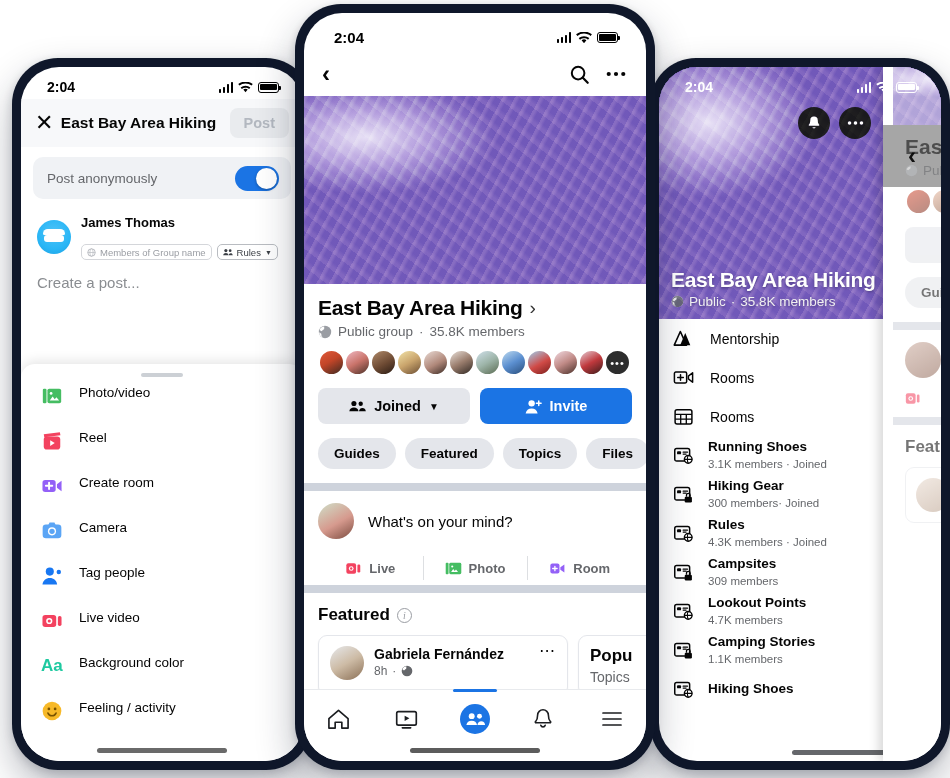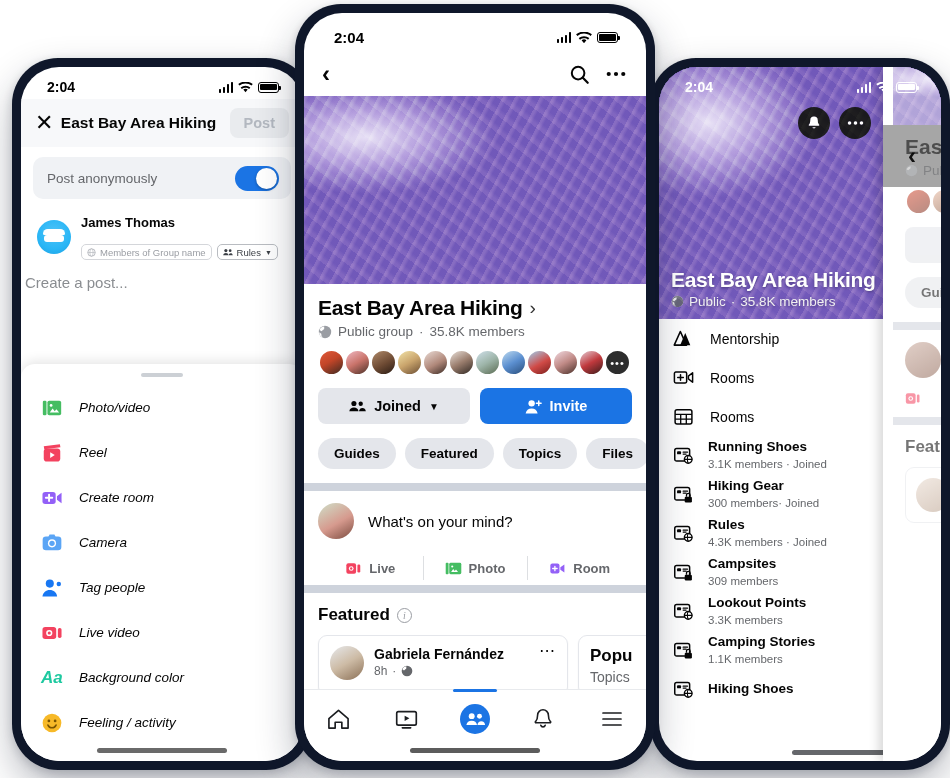--- a/index.html
+++ b/index.html
@@ -86,30 +86,30 @@
             position:relative; flex:none; overflow:hidden; }
   .l-avatar::before { content:""; position:absolute; left:6px; right:6px; top:9px; height:6px;
             background:#fff; border-radius: 7px 7px 2px 2px; }
   .l-avatar::after { content:""; position:absolute; left:7px; right:7px; top:15px; height:7px;
             background:#fff; border-radius: 3px; }
   .l-uname { font-size: 13px; font-weight: bold; color:#050505; }
   .l-chips { display:flex; gap:5px; margin-top: 13px; }
   .chip { display:inline-flex; align-items:center; gap:4px; border:1px solid #d4d6da;
           border-radius:5px; padding: 1.5px 5px; font-size:9.5px; color:#9a9da3; background:#fff; }
   .chip.dark { color:#3b3f45; border-color:#b9bcc1; }
-  .l-createpost { padding: 14px 0 0 4px; font-size: 15px; color:#8a8d91; }
+  .l-createpost { padding: 14px 0 0 16px; font-size: 15px; color:#8a8d91; }
   .l-sheet {
     position:absolute; left:0; right:0; bottom:0; top: 297px;
     background:#fff; border-radius: 14px 14px 0 0;
     box-shadow: 0 -3px 12px rgba(0,0,0,.10);
   }
   .l-grab { width: 42px; height:4px; border-radius:3px; background:#ccd0d5;
             margin: 9px auto 4px; }
   .l-list { padding: 4px 0 0 0; }
-  .l-item { display:flex; align-items:center; gap: 16px; height: 45px; padding: 0 20px; font-style: italic; }
+  .l-item { display:flex; gap: 16px; height: 45px; padding: 0 20px; }
   .l-ilabel { font-size: 13.5px; color:#050505; }
   .l-icon { width: 22px; height: 22px; flex:none; display:block; }
 
   
   .c-appbar { display:flex; align-items:center; justify-content:space-between;
               height: 44px; padding: 0 20px 0 18px; background:#fff; }
   .c-back { font-size: 24px; line-height: 1; color:#050505; font-weight: 600; }
   .c-right { display:flex; align-items:center; gap: 16px; }
   .c-cover { height: 188px; width:100%; position:relative; overflow:hidden; }
   .c-body { padding: 12px 14px 0; }
@@ -507,21 +507,21 @@
         <div class="r-group">
           <svg width="21" height="21" viewBox="0 0 24 24">
             <rect x="2" y="4" width="17" height="14.4" rx="2.2" fill="none" stroke="#050505" stroke-width="1.7"></rect>
             <rect x="4.6" y="7.2" width="4.6" height="3.4" rx="1" fill="#050505"></rect>
             <path d="M11.6 8.2h5M11.6 10.4h3.4" stroke="#050505" stroke-width="1.4" stroke-linecap="round"></path>
             <circle cx="17.4" cy="16.4" r="4.4" fill="#fff" stroke="#050505" stroke-width="1.6"></circle>
             <path d="M17.4 12c-1.3 1.6-1.3 7.2 0 8.8M13 16.4h8.8" stroke="#050505" stroke-width="1.2" fill="none"></path>
           </svg>
           <span>
             <div class="r-gname">Lookout Points</div>
-            <div class="r-gsub">3.3K members</div>
+            <div class="r-gsub">4.7K members</div>
           </span>
         </div>
 
         <div class="r-group">
           <svg width="21" height="21" viewBox="0 0 24 24">
             <rect x="2" y="4" width="17" height="14.4" rx="2.2" fill="none" stroke="#050505" stroke-width="1.7"></rect>
             <rect x="4.6" y="7.2" width="4.6" height="3.4" rx="1" fill="#050505"></rect>
             <path d="M11.6 8.2h5M11.6 10.4h3.4" stroke="#050505" stroke-width="1.4" stroke-linecap="round"></path>
             <rect x="13.4" y="14.6" width="8.2" height="6.4" rx="1.4" fill="#050505"></rect>
             <path d="M15.4 14.6v-1.8a2.1 2.1 0 0 1 4.2 0v1.8" fill="none" stroke="#050505" stroke-width="1.5"></path>

